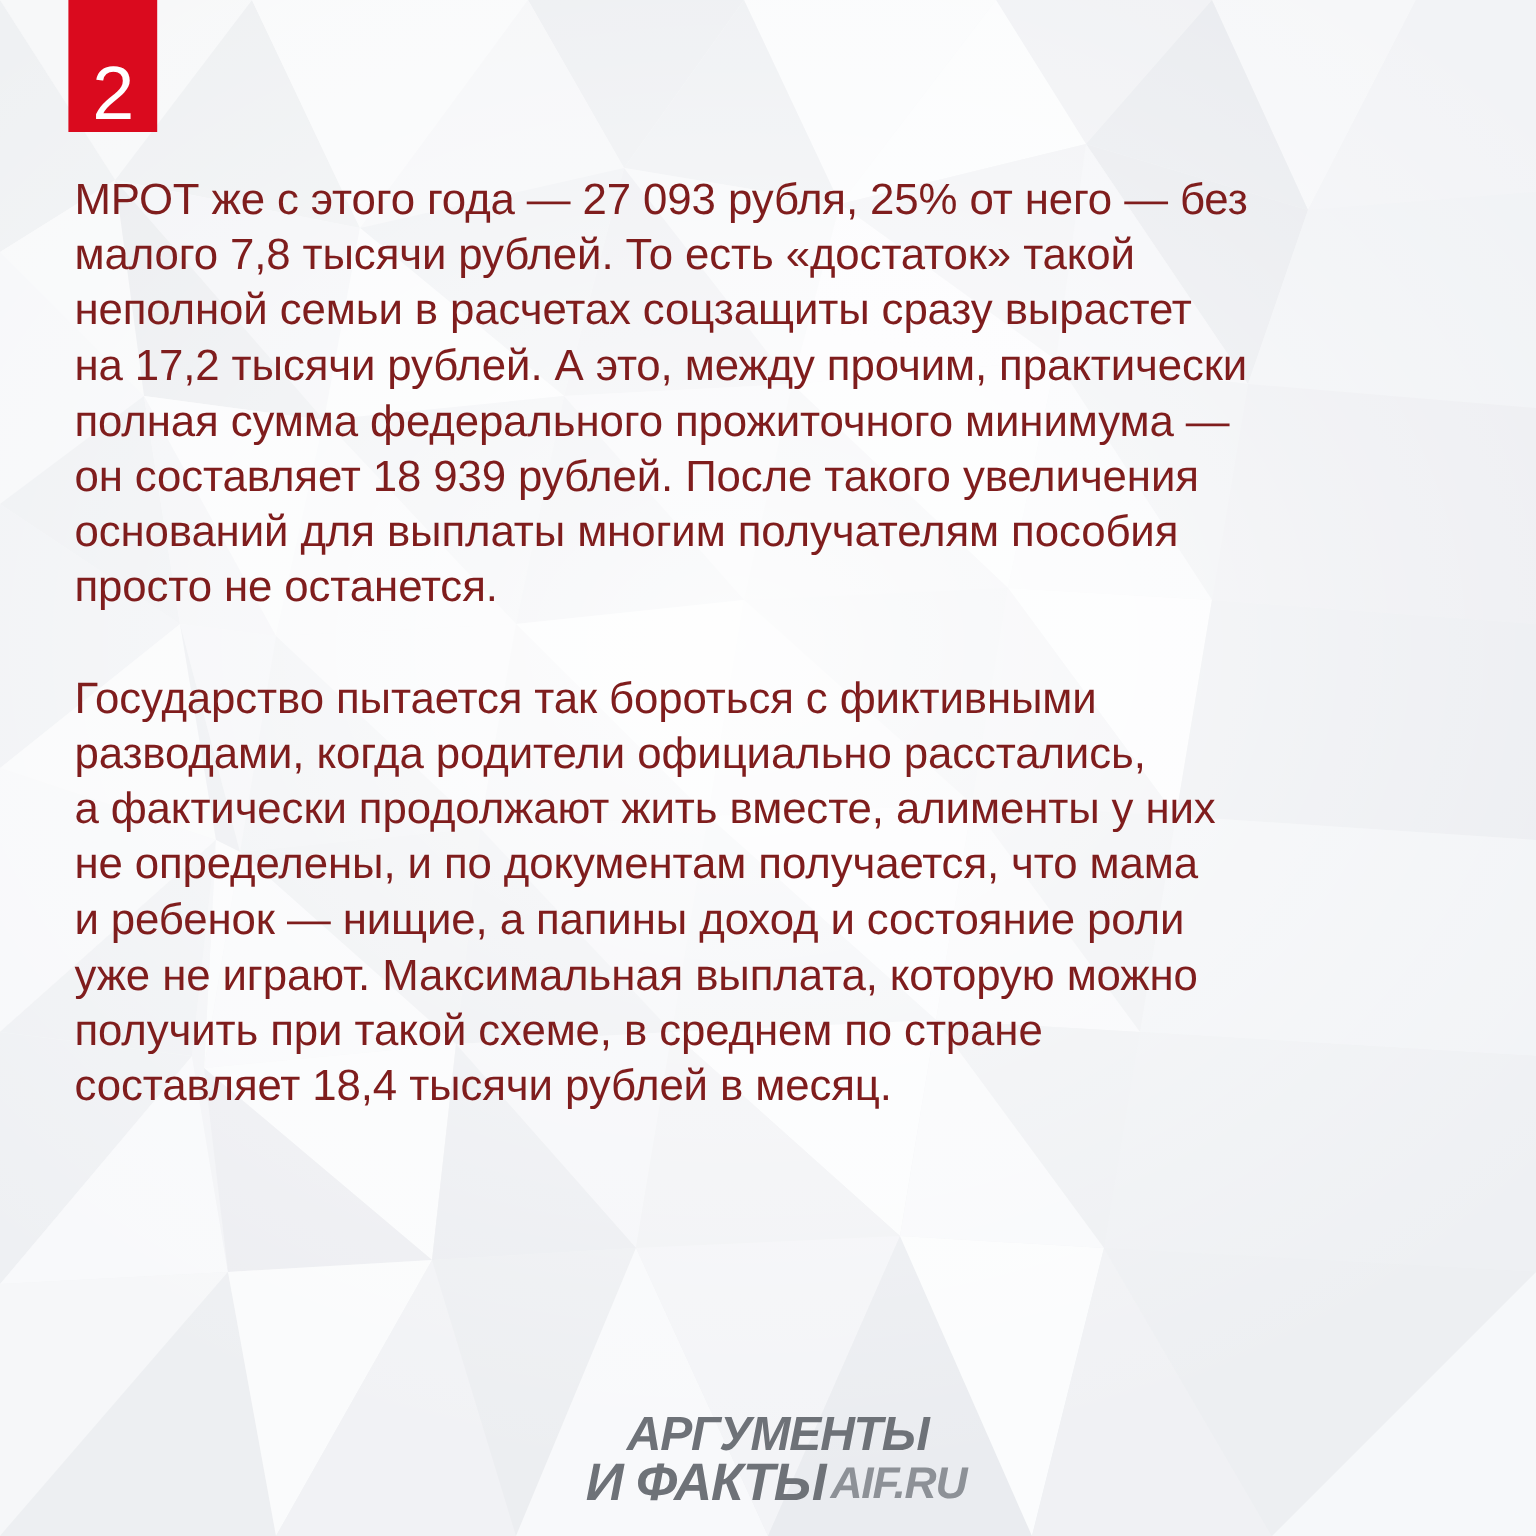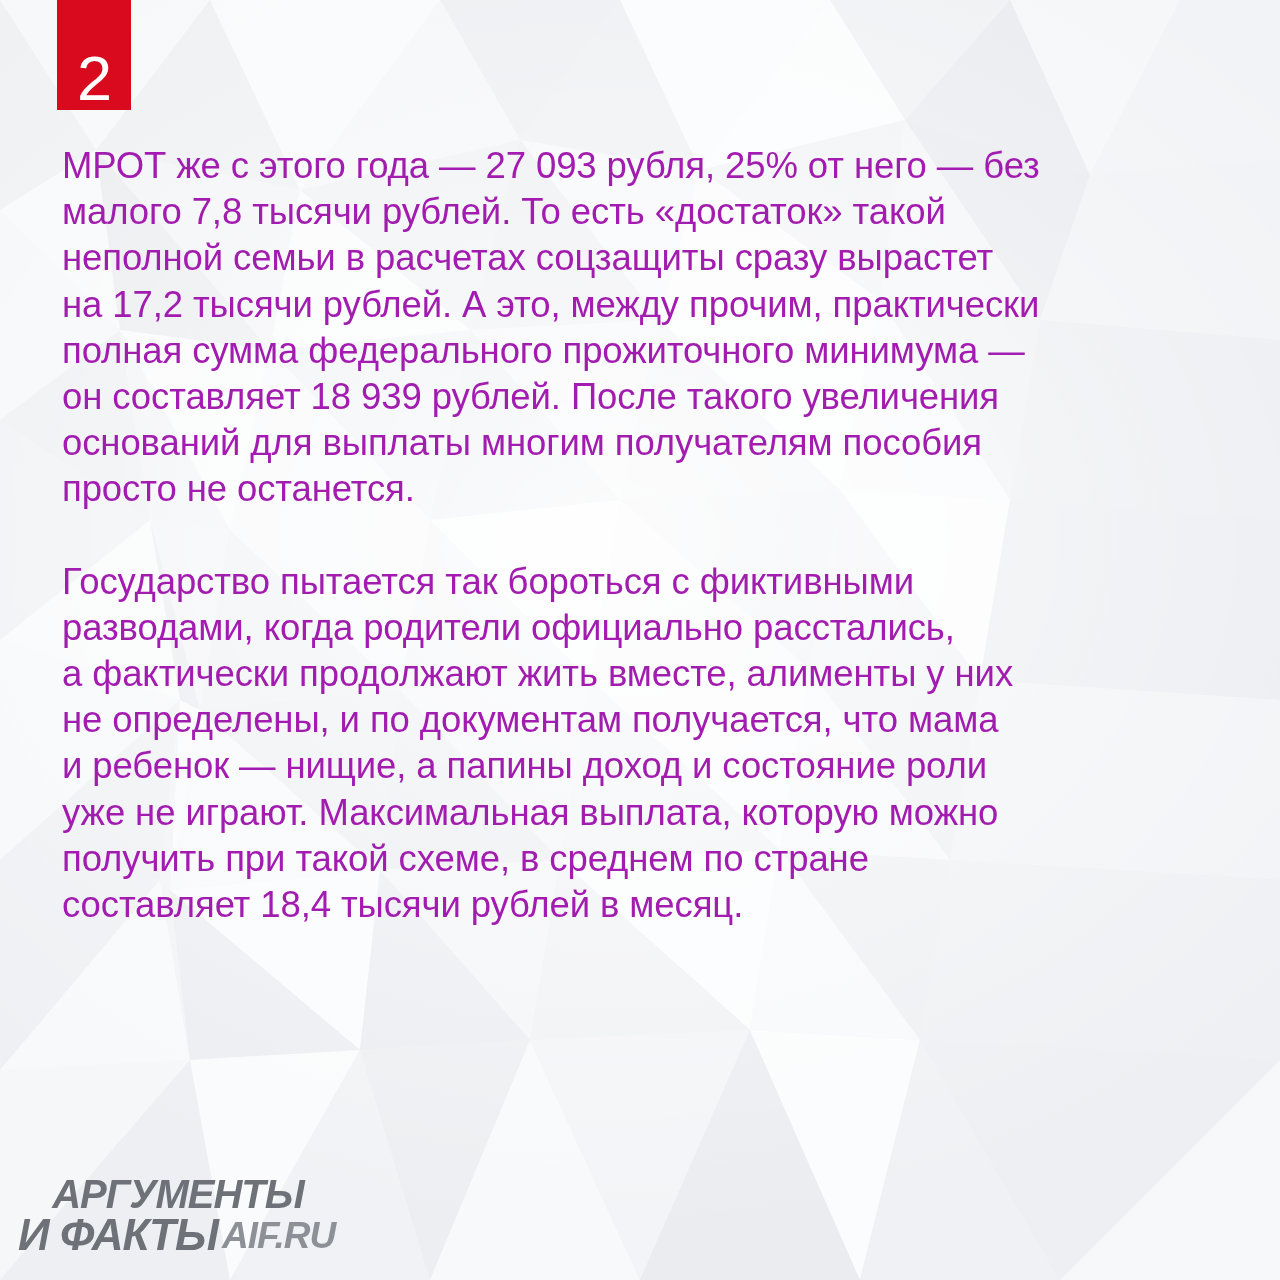--- a/index.html
+++ b/index.html
@@ -63,37 +63,38 @@
 
   
   #article {
     position: absolute;
     left: 62px;
     top: 143px;
     width: 1160px;
   }
   .para {
     margin: 0 0 46px 0;
-    color: #a21caf;
+    color: #7f1d1d;
     font-size: 36.5px;
     line-height: 46.2px;
     letter-spacing: -0.1px;
     font-weight: 400;
     font-family: "Liberation Sans", sans-serif;
     white-space: pre-line;
   }
   .para:last-child { margin-bottom: 0; }
 
   
   #logo {
     position: absolute;
     left: 0;
     right: 0;
     bottom: 18px;
     display: flex;
+    justify-content: center;
     align-items: flex-end;
   }
   #logo-svg { display: block; }
 
   
   ::-webkit-scrollbar { width: 0; height: 0; }
 </style>
 </head>
 <body>
 

